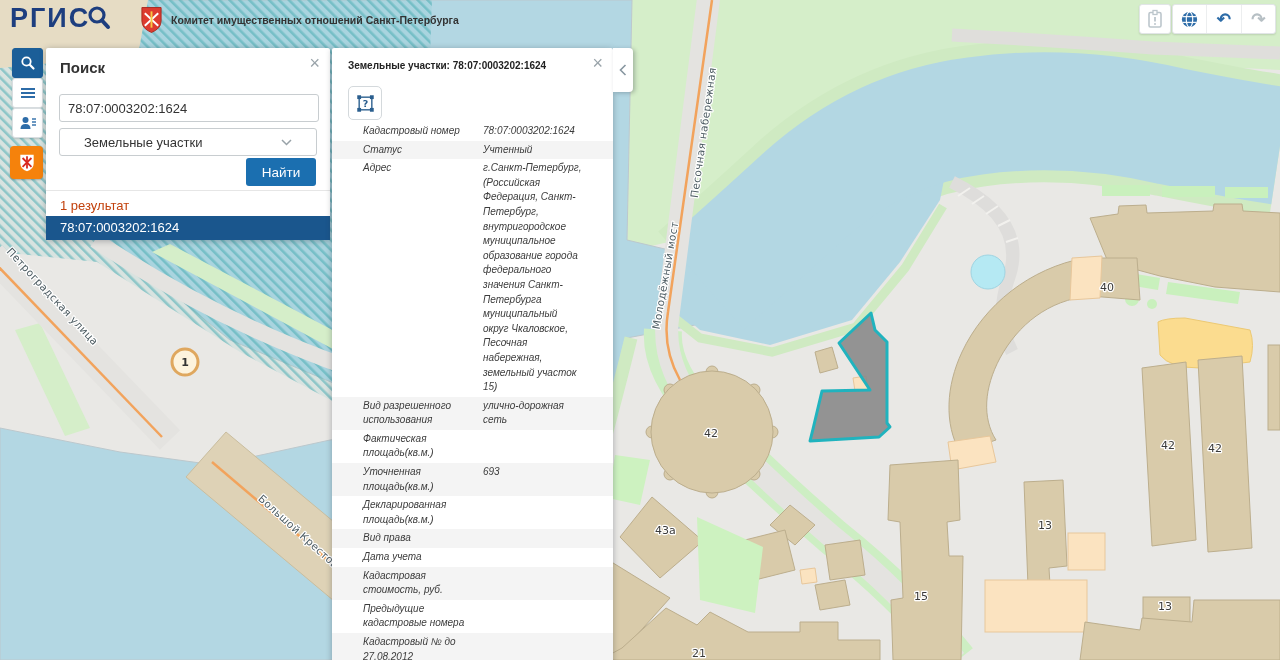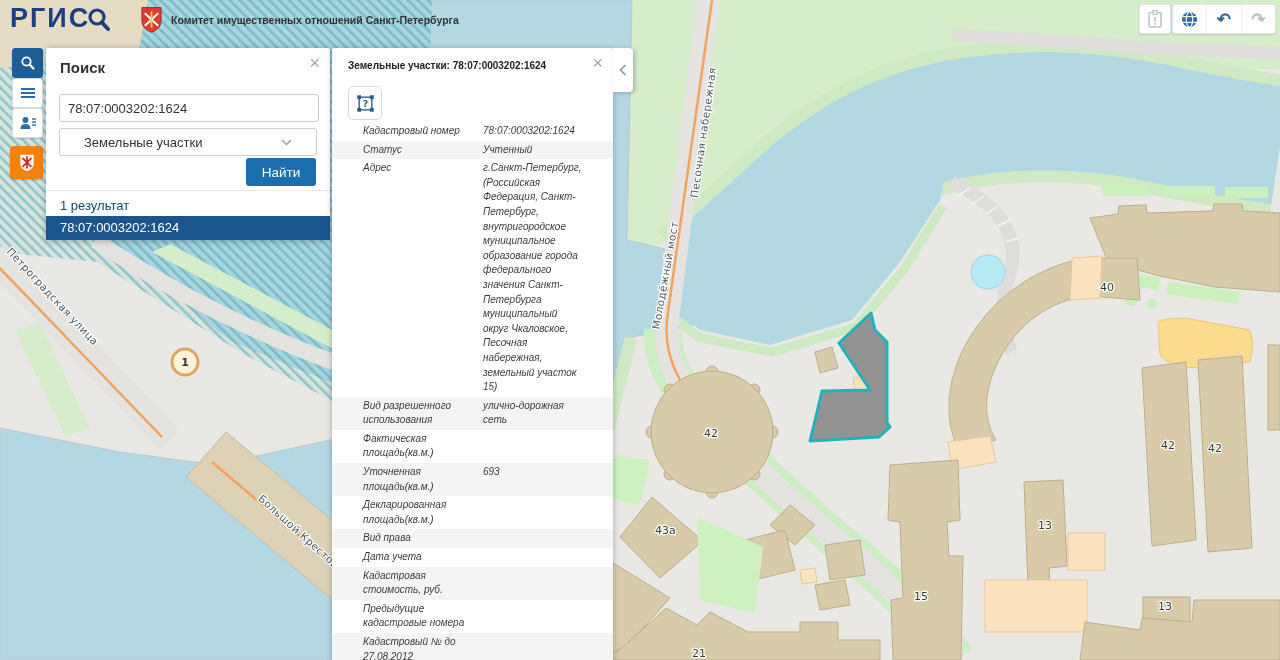--- a/index.html
+++ b/index.html
@@ -2,21 +2,21 @@
 <html><head>
 <meta charset="utf-8">
 <style>
   html,body{margin:0;padding:0;background:#dfe3e6;}
   .stage{position:relative;width:1280px;height:660px;overflow:hidden;
          font-family:"Liberation Sans",sans-serif;background:#e9e8e5;}
   svg text{font-family:"DejaVu Sans",sans-serif;}
   .map{position:absolute;left:0;top:0;}
 
   
-  .logo{position:absolute;left:10px;top:3px;display:flex;align-items:center;}
+  .logo{position:absolute;left:10px;top:3px;display:flex;align-items:flex-start;}
   .logo-text{font-size:27px;font-weight:bold;color:#1d3e7f;letter-spacing:2px;}
   .gov{position:absolute;left:140px;top:6px;display:flex;align-items:center;}
   .gov-text{margin-left:8px;font-size:10.5px;font-weight:700;color:#333;line-height:13px;}
 
   
   .tr-btn{position:absolute;top:4px;height:28px;background:#fff;border:1px solid #e1e5e7;
           border-radius:3px;box-shadow:0 1px 2px rgba(0,0,0,.12);display:flex;align-items:center;justify-content:center;}
   .tr-single{left:1139px;width:30px;}
   .tr-group{left:1172px;width:102px;padding:0;}
   .tr-group .cell{flex:1;height:100%;display:flex;align-items:center;justify-content:center;border-left:1px solid #eceeef;cursor:pointer;}
@@ -37,21 +37,21 @@
   .panel-title{position:absolute;left:14px;top:11px;font-size:15px;font-weight:700;color:#333;}
   .close-x{position:absolute;right:10px;top:6px;font-size:18px;color:#9aa4aa;cursor:pointer;line-height:1;}
   .search-input{position:absolute;left:13px;top:46px;width:242px;height:26px;border:1px solid #c8cdd0;border-radius:3px;
         font-size:13px;color:#333;padding:0 8px;font-family:"Liberation Sans",sans-serif;}
   .search-select{position:absolute;left:13px;top:80px;width:258px;height:28px;border:1px solid #c8cdd0;border-radius:3px;
         font-size:13px;color:#333;display:flex;align-items:center;padding:0 24px;cursor:pointer;box-sizing:border-box;}
   .search-select svg{margin-left:auto;}
   .find-btn{position:absolute;right:14px;top:110px;width:70px;height:28px;background:#1b6fb0;color:#fff;border:none;
         border-radius:3px;font-size:13.5px;cursor:pointer;font-family:"Liberation Sans",sans-serif;}
   .divider{position:absolute;left:0;top:142px;width:100%;height:1px;background:#e6e6e6;}
-  .results-count{position:absolute;left:14px;top:150px;font-size:13px;color:#0c4a6e;text-align:center;}
+  .results-count{position:absolute;left:14px;top:150px;font-size:13px;color:#c2410c;text-align:center;}
   .result-row{position:absolute;left:0;top:168px;width:100%;height:24px;background:#1a568d;color:#fff;
         font-size:13px;line-height:24px;padding-left:14px;box-sizing:border-box;cursor:pointer;}
 
   .info-panel{left:332px;top:48px;width:281px;}
   .info-title{position:absolute;left:16px;top:12px;width:230px;font-size:10px;font-weight:700;color:#222;}
   .help-btn{position:absolute;left:16px;top:38px;width:32px;height:32px;border:1px solid #d4d9dc;border-radius:5px;
         background:#fff;display:flex;align-items:center;justify-content:center;cursor:pointer;}
   .rows{padding-top:74px;padding-bottom:4px;}
   .info-row{display:flex;padding:2px 31px;font-size:10px;line-height:14.6px;color:#3c3c3c;font-style:italic;}
   .info-row:nth-child(even){background:#f4f4f4;}

